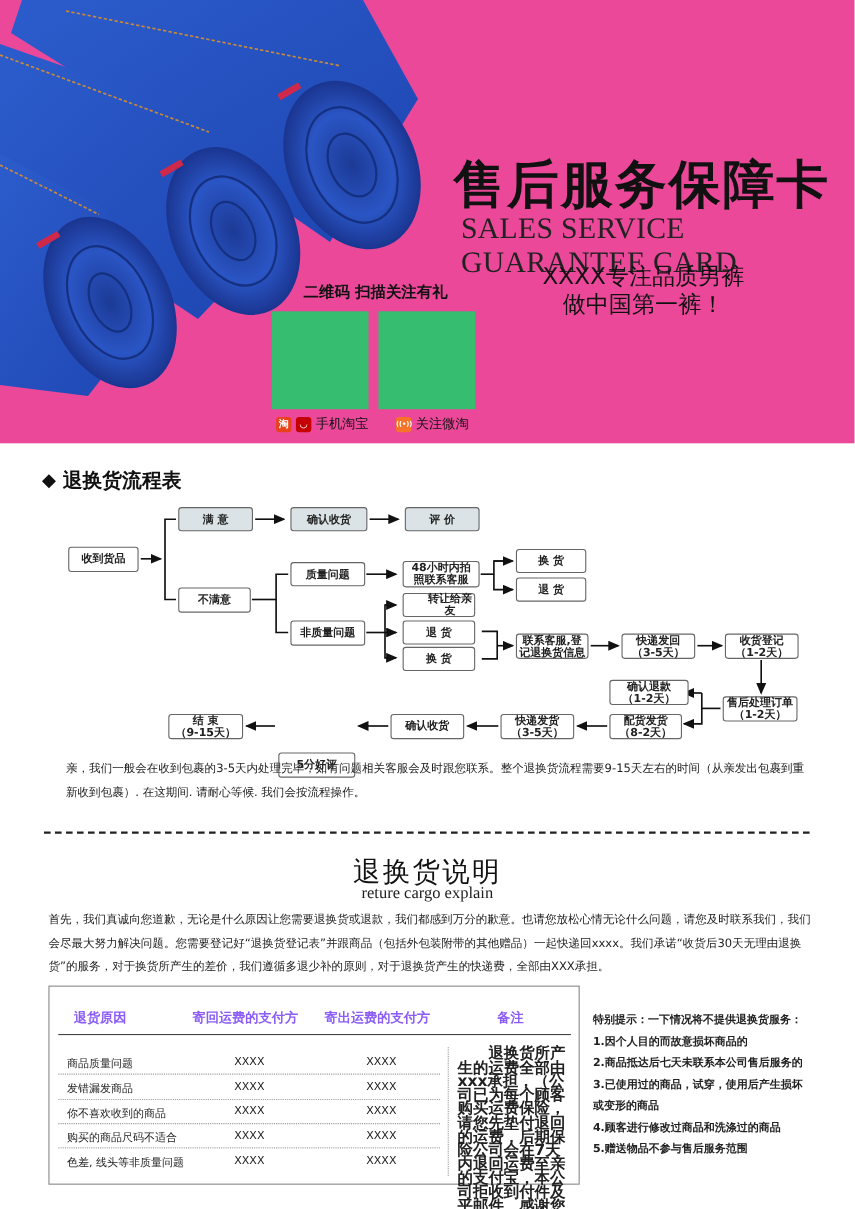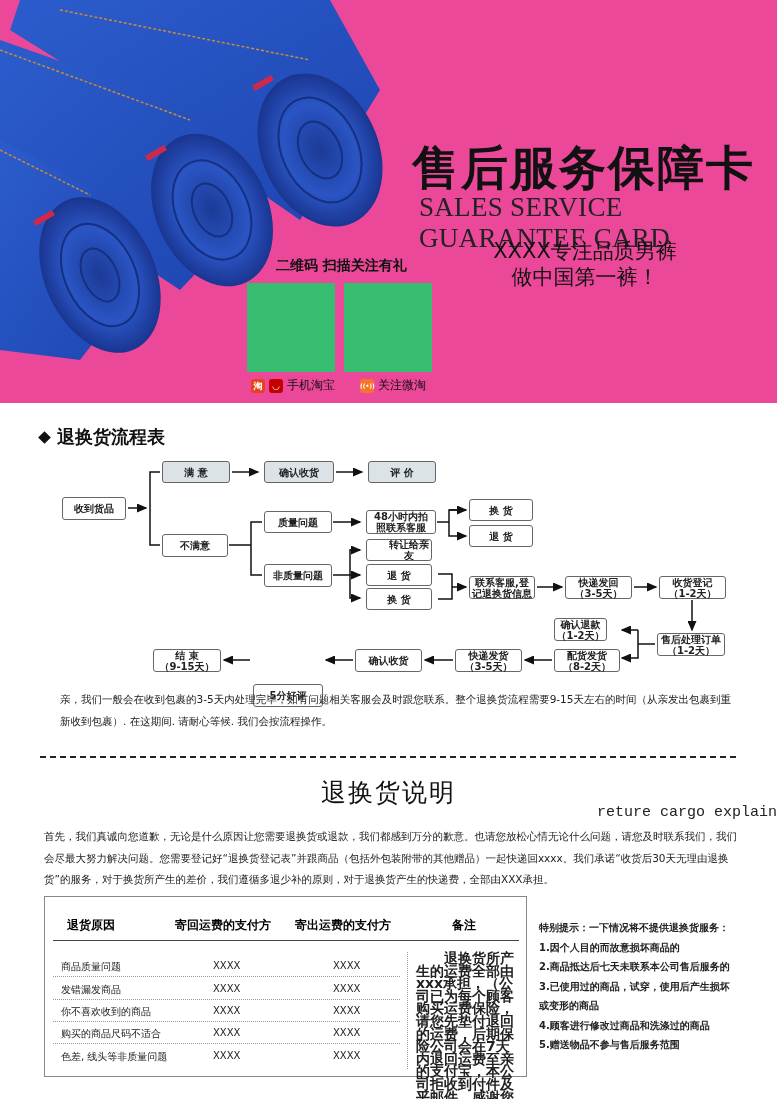--- a/index.html
+++ b/index.html
@@ -29,25 +29,25 @@
   .diamond{display:inline-block;width:9px;height:9px;background:#111;transform:rotate(45deg);}
   svg.flow{position:absolute;left:0;top:450px;}
   .node{position:absolute;border:1px solid #666;border-radius:3px;background:#fff;font-size:10px;font-weight:bold;color:#222;text-align:center;display:flex;align-items:center;justify-content:center;line-height:11px;white-space:pre-line;}
   .node.grey{background:#dbe3e6;}
   .flow-note{position:absolute;left:60px;top:688px;width:680px;font-size:10.5px;line-height:22px;color:#222;}
 
   .dash-line{position:absolute;left:40px;top:756px;width:696px;border-top:2px dashed #222;}
 
   
   .exp-title{position:absolute;left:0;top:776px;width:777px;text-align:center;font-size:25px;font-weight:normal;color:#111;letter-spacing:2px;}
-  .exp-sub{position:absolute;left:0;top:804px;width:777px;text-align:right;font-size:15px;color:#222;font-family:Liberation Mono, monospace;}
+  .exp-sub{position:absolute;left:0;top:804px;width:777px;text-align:center;font-size:15px;color:#222;font-family:Liberation Serif, serif;}
   .exp-para{position:absolute;left:44px;top:826px;width:700px;font-size:10.5px;line-height:21.5px;color:#222;}
 
   .tbl{position:absolute;left:44px;top:896px;width:483px;height:181px;border:1.5px solid #888;background:#fff;}
-  .th{position:absolute;top:20px;font-size:12px;font-weight:bold;color:#000000;}
+  .th{position:absolute;top:20px;font-size:12px;font-weight:bold;color:#8b5cf6;}
   .th-rule{position:absolute;left:8px;top:43px;width:466px;border-top:1.5px solid #444;}
   .row{position:absolute;left:8px;width:347px;height:23px;border-bottom:1px dotted #999;font-size:10px;color:#222;}
   .row span{position:absolute;top:6px;}
   .row .c1{left:8px;}
   .row .c2{left:160px;}
   .row .c3{left:280px;}
   .note-col{position:absolute;left:362px;top:55px;width:113px;height:117px;border-left:1px dotted #999;padding-left:8px;font-size:14px;line-height:12.6px;font-weight:bold;color:#222;text-indent:2em;}
 
   .tips{position:absolute;left:539px;top:918px;width:230px;font-size:10px;line-height:19.5px;color:#222;font-weight:bold;}
   .tips div{white-space:pre-line;}
@@ -178,21 +178,21 @@
 <div class="node" style="left:366px;top:564px;width:66px;height:22px;">退 货</div>
 <div class="node" style="left:366px;top:588px;width:66px;height:22px;">换 货</div>
 <div class="node" style="left:469px;top:576px;width:66px;height:23px;">联系客服,登
 记退换货信息</div>
 <div class="node" style="left:565px;top:576px;width:67px;height:23px;">快递发回
 （3-5天）</div>
 <div class="node" style="left:659px;top:576px;width:67px;height:23px;">收货登记
 （1-2天）</div>
 <div class="node" style="left:657px;top:633px;width:68px;height:23px;">售后处理订单
 （1-2天）</div>
-<div class="node" style="left:554px;top:618px;width:53px;height:23px;">确认退款
+<div class="node" style="left:554px;top:618px;width:72px;height:23px;">确认退款
 （1-2天）</div>
 <div class="node" style="left:554px;top:649px;width:66px;height:23px;">配货发货
 （8-2天）</div>
 <div class="node" style="left:455px;top:649px;width:67px;height:23px;">快递发货
 （3-5天）</div>
 <div class="node" style="left:355px;top:649px;width:67px;height:23px;">确认收货</div>
 <div class="node" style="left:253px;top:649px;width:70px;height:23px;margin-top:35px;">5分好评</div>
 <div class="node" style="left:153px;top:649px;width:68px;height:23px;">结 束
 （9-15天）</div>
 

